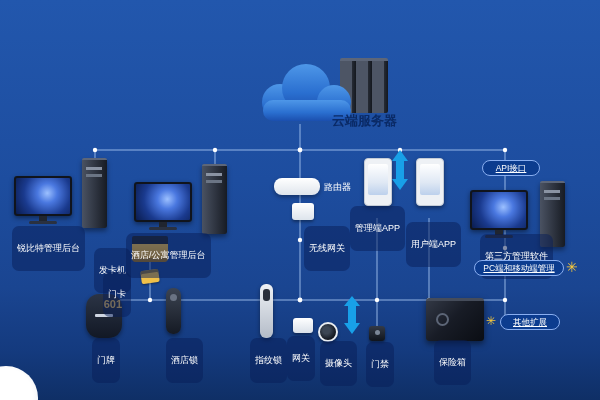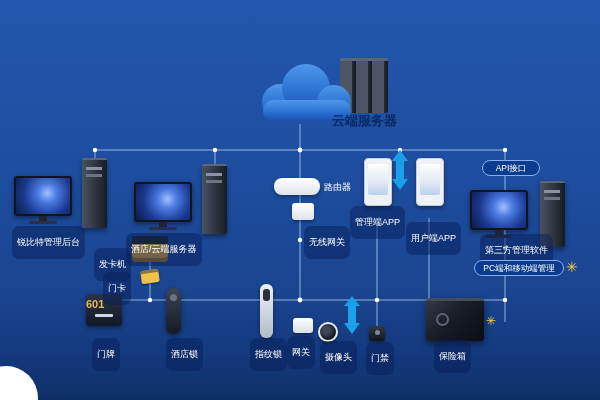--- a/index.html
+++ b/index.html
@@ -5,25 +5,25 @@
   html,body{margin:0;padding:0;background:#0b2a5e;}
   .stage{
     position:relative;width:600px;height:400px;overflow:hidden;
     font-family:"Liberation Sans",sans-serif;
     background:linear-gradient(180deg,#2257ad 0%,#1d4d9f 45%,#1a4591 72%,#143a7e 88%,#0f2f66 100%);
   }
   .lines{position:absolute;left:0;top:0;z-index:1;}
   .dev{position:absolute;z-index:3;}
   .lbl{
     position:absolute;z-index:5;font-size:9px;line-height:13px;color:#ffffff;
-    background:rgba(8,30,88,.5);padding:10px 5px;border-radius:7px;white-space:nowrap;
+    background:rgba(8,30,88,.5);padding:16px 5px;border-radius:7px;white-space:nowrap;
   }
   .pill{
     position:absolute;z-index:5;font-size:8.5px;line-height:14px;color:#ffffff;text-align:center;
-    background:#0c3c8f;border:1px solid #89aef0;border-radius:8px;white-space:nowrap;
+    background:#0c3c8f;border:1px solid #89aef0;border-radius:8px;white-space:nowrap;text-decoration:underline;
   }
   .title-lbl{
     position:absolute;z-index:5;font-size:13px;font-weight:bold;color:#0a2a66;white-space:nowrap;
   }
   
   .monitor{width:58px;}
   .monitor .scr{
     height:36px;border:2px solid #10141c;border-radius:3px;
     background:radial-gradient(circle at 58% 42%,#9cc0ff 0%,#4a78e0 26%,#1a3a8e 62%,#0a1c4e 100%);
     box-shadow:0 2px 5px rgba(0,0,0,.45);
@@ -108,21 +108,21 @@
   </div>
   <div class="dev tower" style="left:82px;top:158px;"></div>
   <div class="lbl" style="left:12px;top:226px;">锐比特管理后台</div>
 
   <div class="dev monitor" style="left:134px;top:182px;">
     <div class="scr"></div>
     <div class="neck"></div>
     <div class="base"></div>
   </div>
   <div class="dev tower" style="left:202px;top:164px;"></div>
-  <div class="lbl" style="left:126px;top:233px;">酒店/云端服务器</div>
+  <div class="lbl" style="left:126px;top:233px;">酒店/公寓管理后台</div>
 
   <div class="dev" style="left:132px;top:236px;width:36px;">
     <div style="height:8px;background:#23282f;border-radius:2px 2px 0 0;"></div>
     <div style="height:18px;background:linear-gradient(180deg,#f2c24a,#d59a26);border-radius:0 0 4px 4px;
                 box-shadow:inset 0 -4px 0 rgba(0,0,0,.25);"></div>
   </div>
   <div class="lbl" style="left:94px;top:248px;">发卡机</div>
   <div class="dev" style="left:141px;top:270px;width:18px;height:13px;background:#efc04a;border-radius:2px;
               transform:rotate(-8deg);box-shadow:inset 0 3px 0 rgba(40,40,40,.5),0 1px 2px rgba(0,0,0,.4);"></div>
   <div class="lbl" style="left:103px;top:272px;">门卡</div>
@@ -154,23 +154,23 @@
   <div class="dev monitor" style="left:470px;top:190px;">
     <div class="scr"></div>
     <div class="neck"></div>
     <div class="base"></div>
   </div>
   <div class="dev tower" style="left:540px;top:181px;height:64px;"></div>
   <div class="lbl" style="left:480px;top:234px;">第三方管理软件</div>
   <div class="pill" style="left:474px;top:260px;width:88px;">PC端和移动端管理</div>
   <div class="flower" style="left:566px;top:260px;color:#f7c83d;">✳</div>
 
-  <div class="dev" style="left:86px;top:294px;width:36px;height:32px;border-radius:4px;
+  <div class="dev" style="left:86px;top:294px;width:36px;height:44px;border-radius:13px;
               background:linear-gradient(180deg,#2b3445,#121825);box-shadow:0 2px 4px rgba(0,0,0,.4);
-              text-align:left;">
+              text-align:right;">
     <div style="font-size:11px;font-weight:bold;color:#e3b95c;line-height:20px;">601</div>
     <div style="width:18px;height:3px;margin:0 auto;background:#cfd6e2;border-radius:1px;"></div>
   </div>
   <div class="lbl" style="left:92px;top:338px;">门牌</div>
 
   <div class="dev" style="left:166px;top:288px;width:15px;height:46px;border-radius:7px;
               background:linear-gradient(180deg,#3c4452,#151a24);box-shadow:0 2px 4px rgba(0,0,0,.45);">
     <div style="width:7px;height:7px;margin:6px auto 0 auto;border-radius:50%;background:#6a7383;"></div>
   </div>
   <div class="lbl" style="left:166px;top:338px;">酒店锁</div>
@@ -205,17 +205,18 @@
   <div class="lbl" style="left:366px;top:342px;">门禁</div>
 
   <div class="dev" style="left:426px;top:298px;width:58px;height:40px;border-radius:3px;
               background:linear-gradient(135deg,#323845 0%,#181c26 45%,#0a0d13 100%);
               border-top:3px solid #454c5a;box-shadow:0 3px 6px rgba(0,0,0,.5);">
     <div style="width:9px;height:9px;margin:12px 0 0 10px;border-radius:50%;border:2px solid #5c6576;"></div>
   </div>
   <div class="lbl" style="left:434px;top:340px;">保险箱</div>
 
   <div class="flower" style="left:486px;top:314px;color:#f7c83d;font-size:12px;">✳</div>
+  <div class="pill" style="left:500px;top:314px;width:58px;">其他扩展</div>
 
   <div class="dev" style="left:-26px;top:366px;width:64px;height:64px;border-radius:50%;
               background:radial-gradient(circle at 50% 45%,#ffffff 55%,#d7dee8 100%);z-index:2;"></div>
 
 </div>
 
 </body></html>

